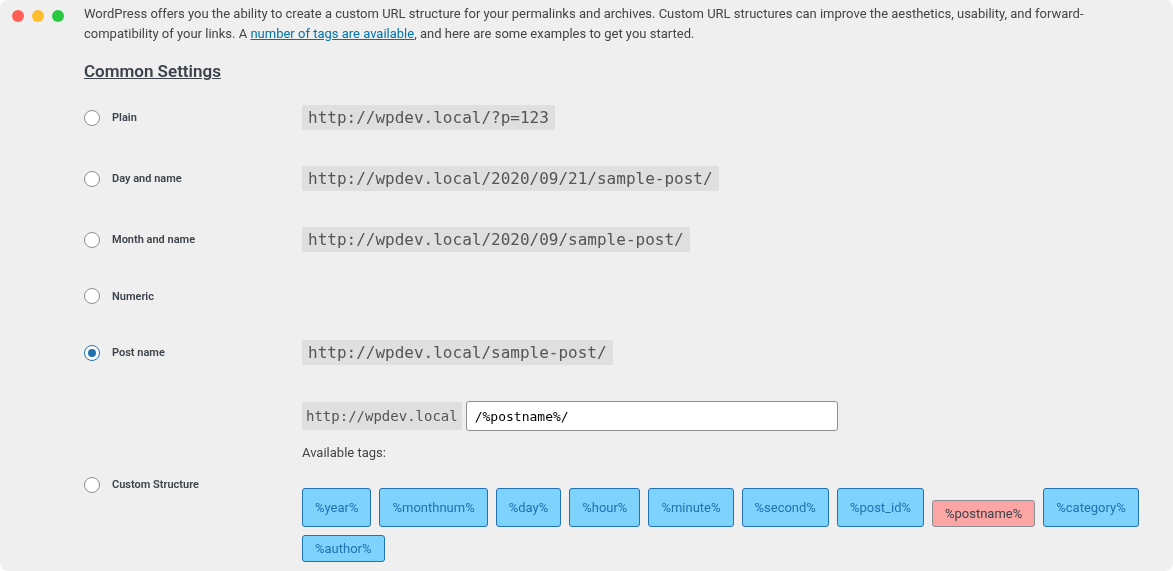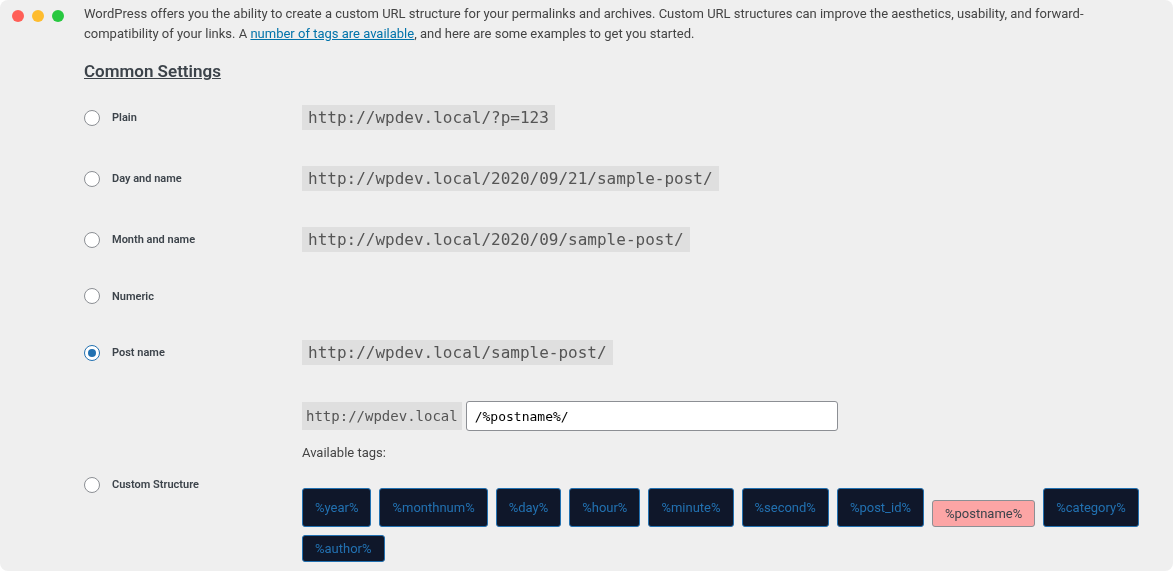--- a/index.html
+++ b/index.html
@@ -134,21 +134,21 @@
       color: #444;
       font-size: 13px;
     }
     .tags-row {
       display: flex;
       gap: 8px;
       flex-wrap: wrap;
     }
     .tag-btn {
       border: 1px solid #2271b1;
-      background: #0f172a;
+      background: #7dd3fc;
       color: #2271b1;
       border-radius: 3px;
       padding: 5px 12px;
       font-size: 13px;
       cursor: pointer;
       font-family: inherit;
     }
     .tag-btn.active {
       background: #fca5a5;
       color: #3c434a;

